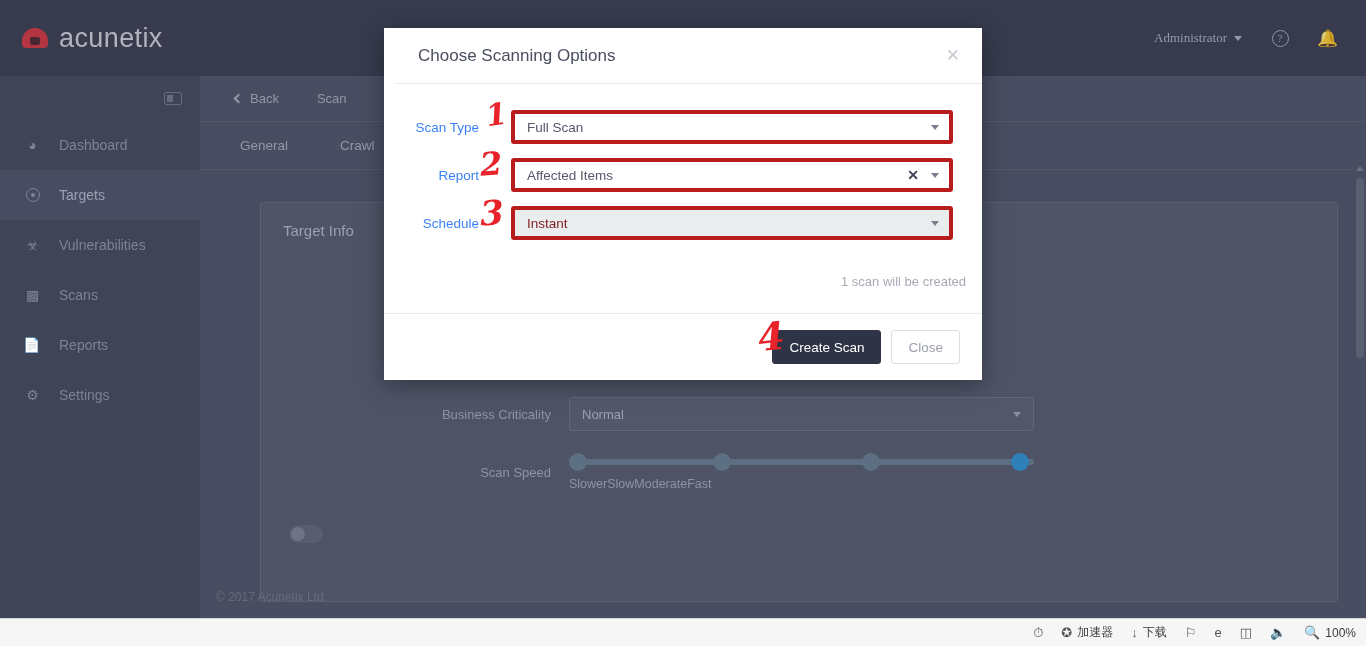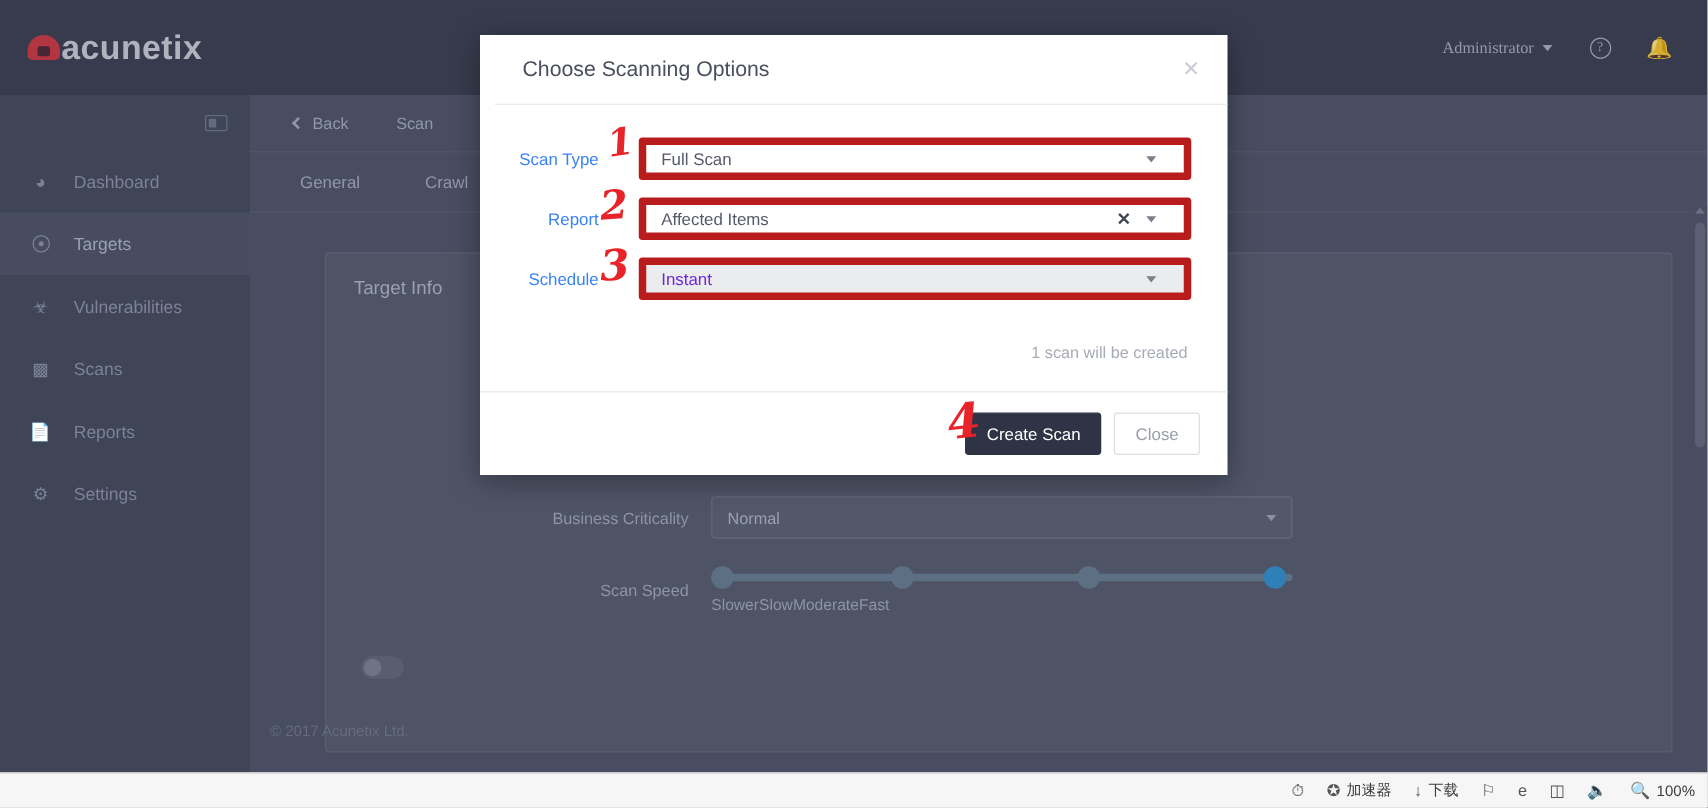--- a/index.html
+++ b/index.html
@@ -25,21 +25,21 @@
 
   
   .topbar {
     position: absolute; left: 0; top: 0;
     width: 1366px; height: 76px;
     background: #373b4d;
     display: flex; align-items: center;
   }
   .logo {
     display: flex; align-items: center;
-    margin-left: 22px; gap: 1px; font-weight: bold;
+    margin-left: 22px; gap: 11px;
   }
   .logo-mark {
     width: 26px; height: 20px;
     background: #c8353f;
     border-radius: 13px 13px 4px 4px;
     position: relative;
     opacity: .85;
   }
   .logo-mark::after {
     content: "";
@@ -209,21 +209,21 @@
     width: 34px; height: 18px;
     background: #585d70; border-radius: 9px;
     position: relative;
   }
   .toggle-sw::after {
     content: ""; position: absolute; left: 2px; top: 2px;
     width: 14px; height: 14px; border-radius: 50%;
     background: #6e7385;
   }
   .footer-copy {
-    position: absolute; left: 16px; bottom: 26px;
+    position: absolute; left: 16px; bottom: 14px;
     color: #666b7e; font-size: 12px;
   }
   .vscroll {
     position: absolute; right: 0; top: 88px;
     width: 12px; height: 530px;
     background: #484d61;
   }
   .vscroll-thumb {
     position: absolute; right: 2px; top: 14px;
     width: 8px; height: 180px;
@@ -266,40 +266,40 @@
     margin-bottom: 14px;
   }
   .m-label {
     width: 95px; text-align: right;
     color: #3b82f6; font-size: 13.5px;
     padding-right: 0;
   }
   .m-gap { width: 32px; }
   .m-field {
     width: 442px; height: 34px;
-    border: 6px solid #b91c1c; border-radius: 3px;
+    border: 4px solid #b91c1c; border-radius: 3px;
     background: #fff;
     display: flex; align-items: center;
-    padding: 0 22px 0 12px;
+    padding: 0 10px 0 12px;
     font-size: 13.5px; color: #55596a;
   }
-  .m-field.disabled { background: #ebecee; color: #6d28d9; }
+  .m-field.disabled { background: #ebecee; color: #7f1d1d; }
   .m-field .spacer { margin-left: auto; }
   .clear-x {
     color: #3f4352; font-size: 14px; font-weight: bold;
     margin-right: 12px; line-height: 1;
   }
   .caret-sel {
     width: 0; height: 0;
     border-left: 4px solid transparent;
     border-right: 4px solid transparent;
     border-top: 5px solid #7b7f8c;
   }
   .m-note {
-    text-align: right; padding-right: 32px;
+    text-align: right; padding-right: 16px;
     color: #a7abb5; font-size: 13px;
     margin-top: 34px;
   }
   .modal-footer {
     border-top: 1px solid #e9e9ec;
     height: 67px;
     display: flex; align-items: center; justify-content: flex-end;
     padding-right: 22px; gap: 10px;
   }
   .btn {

